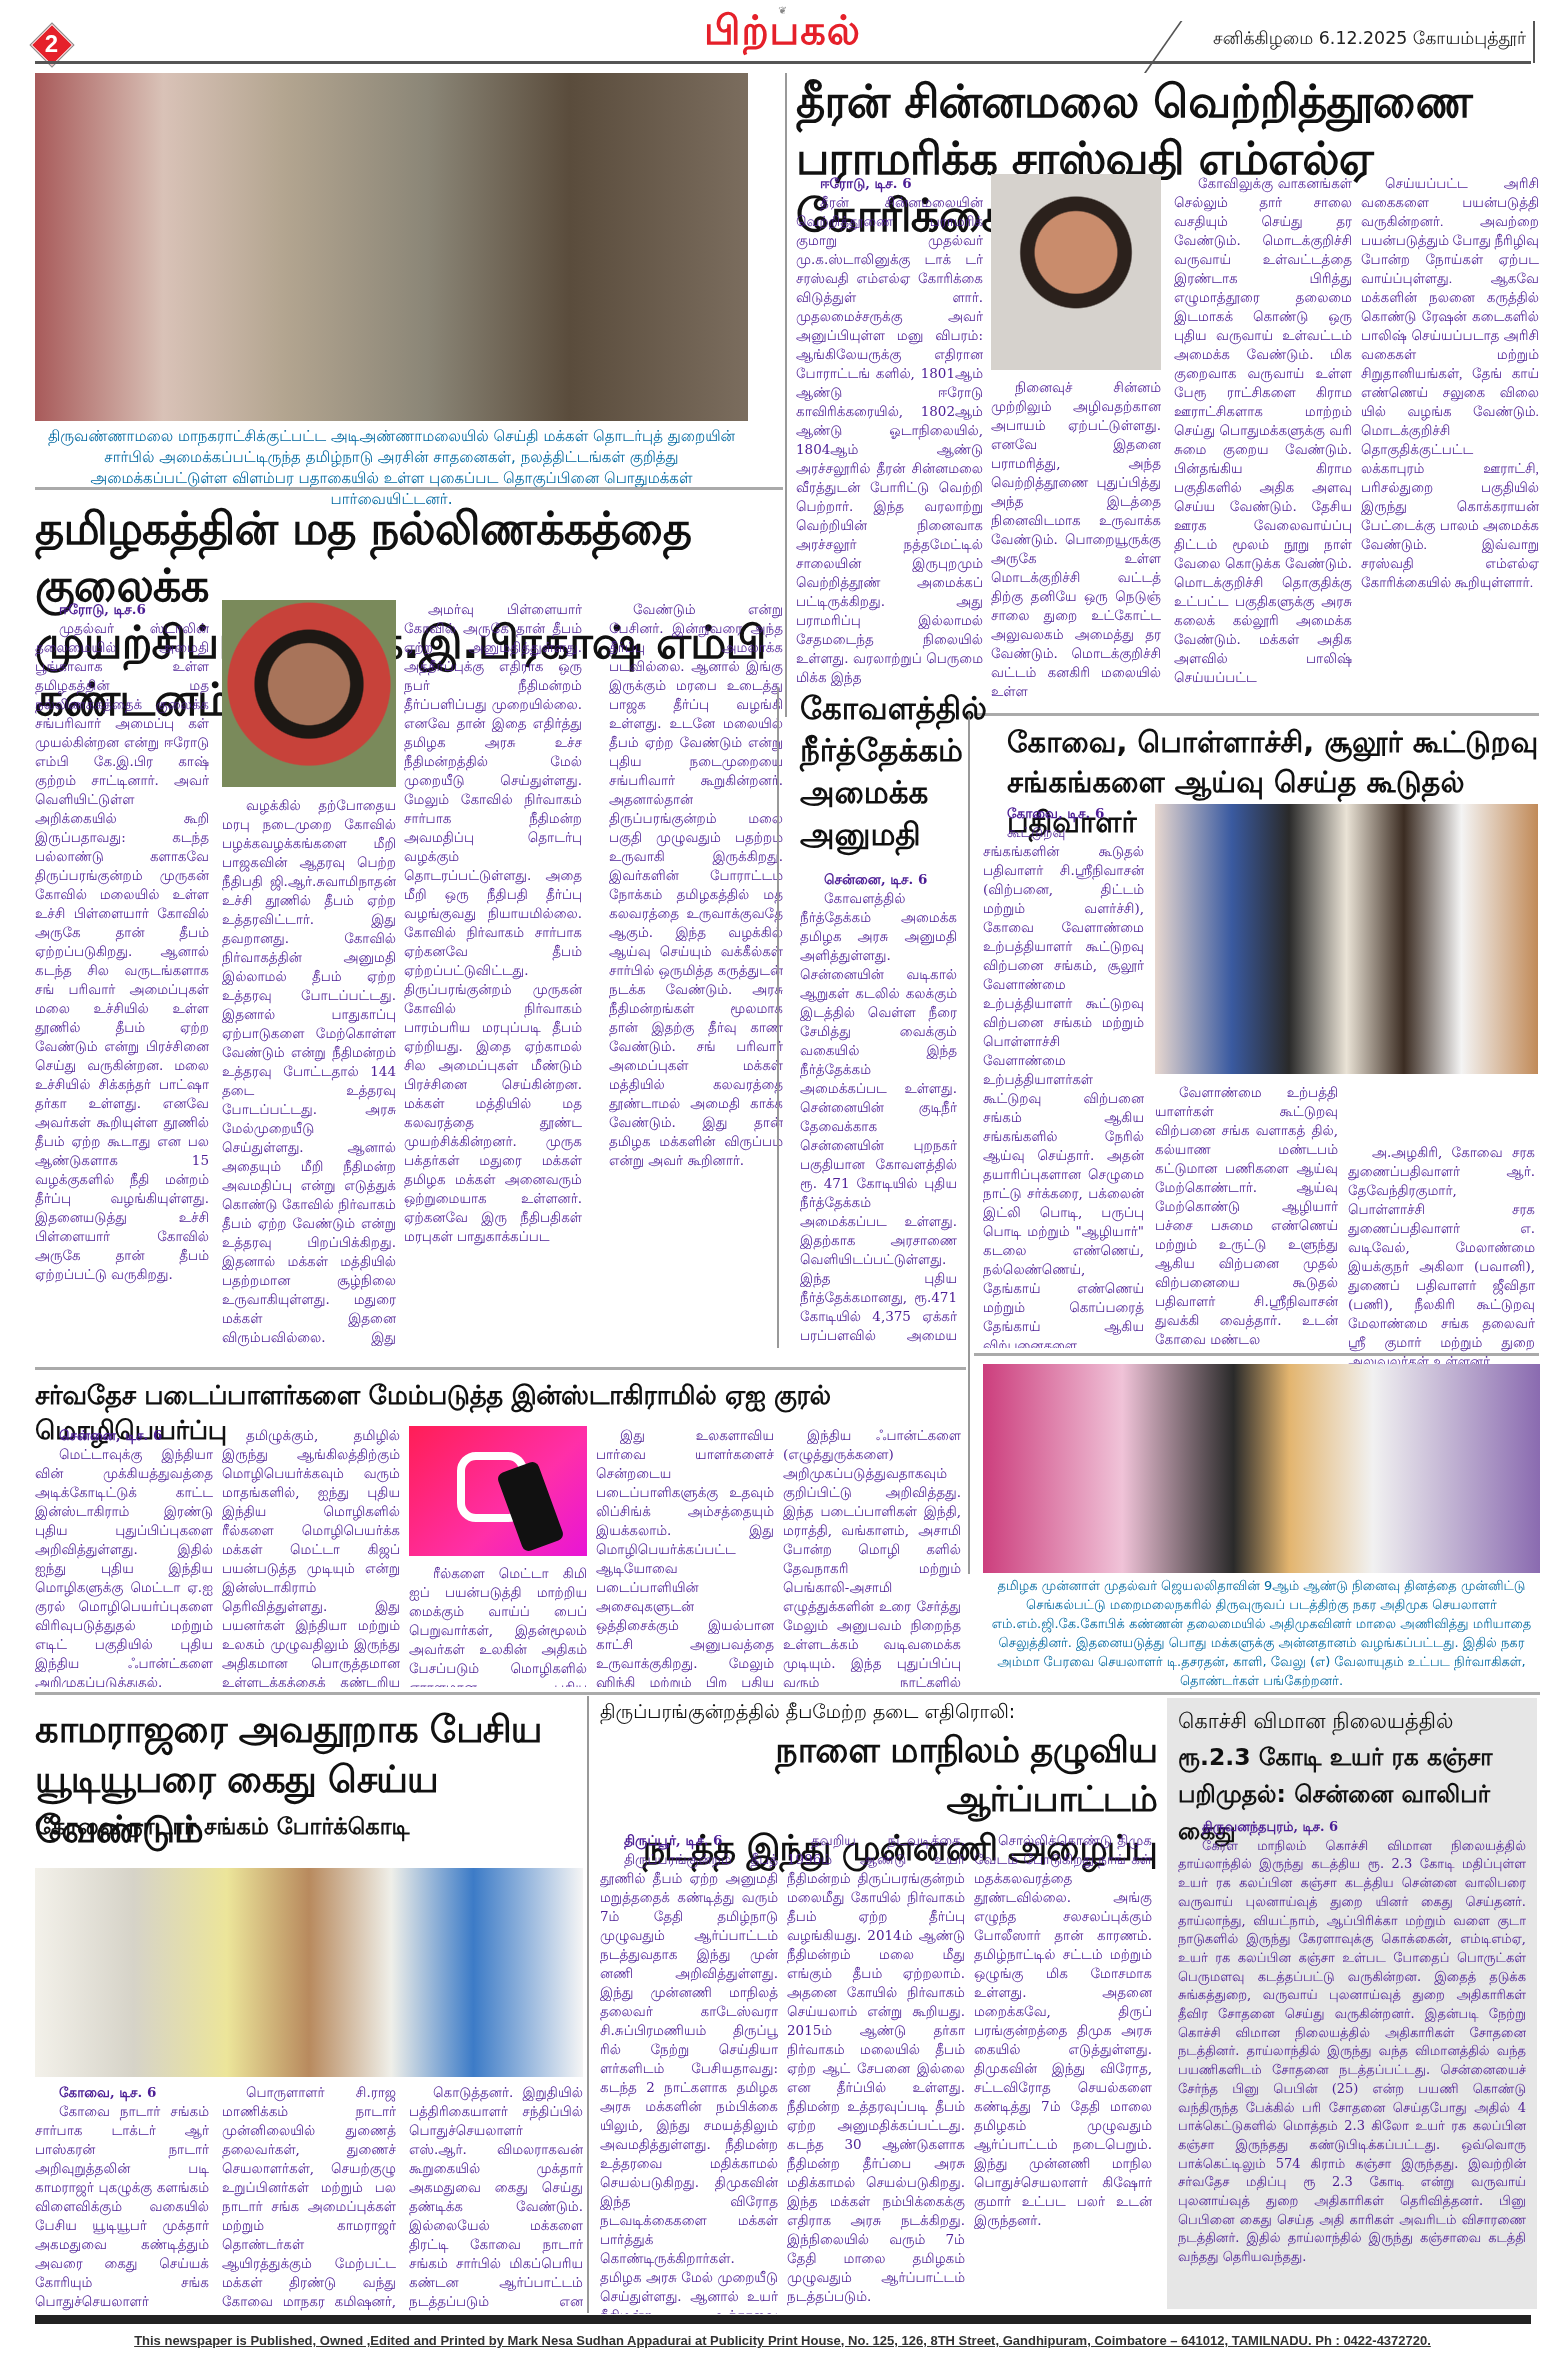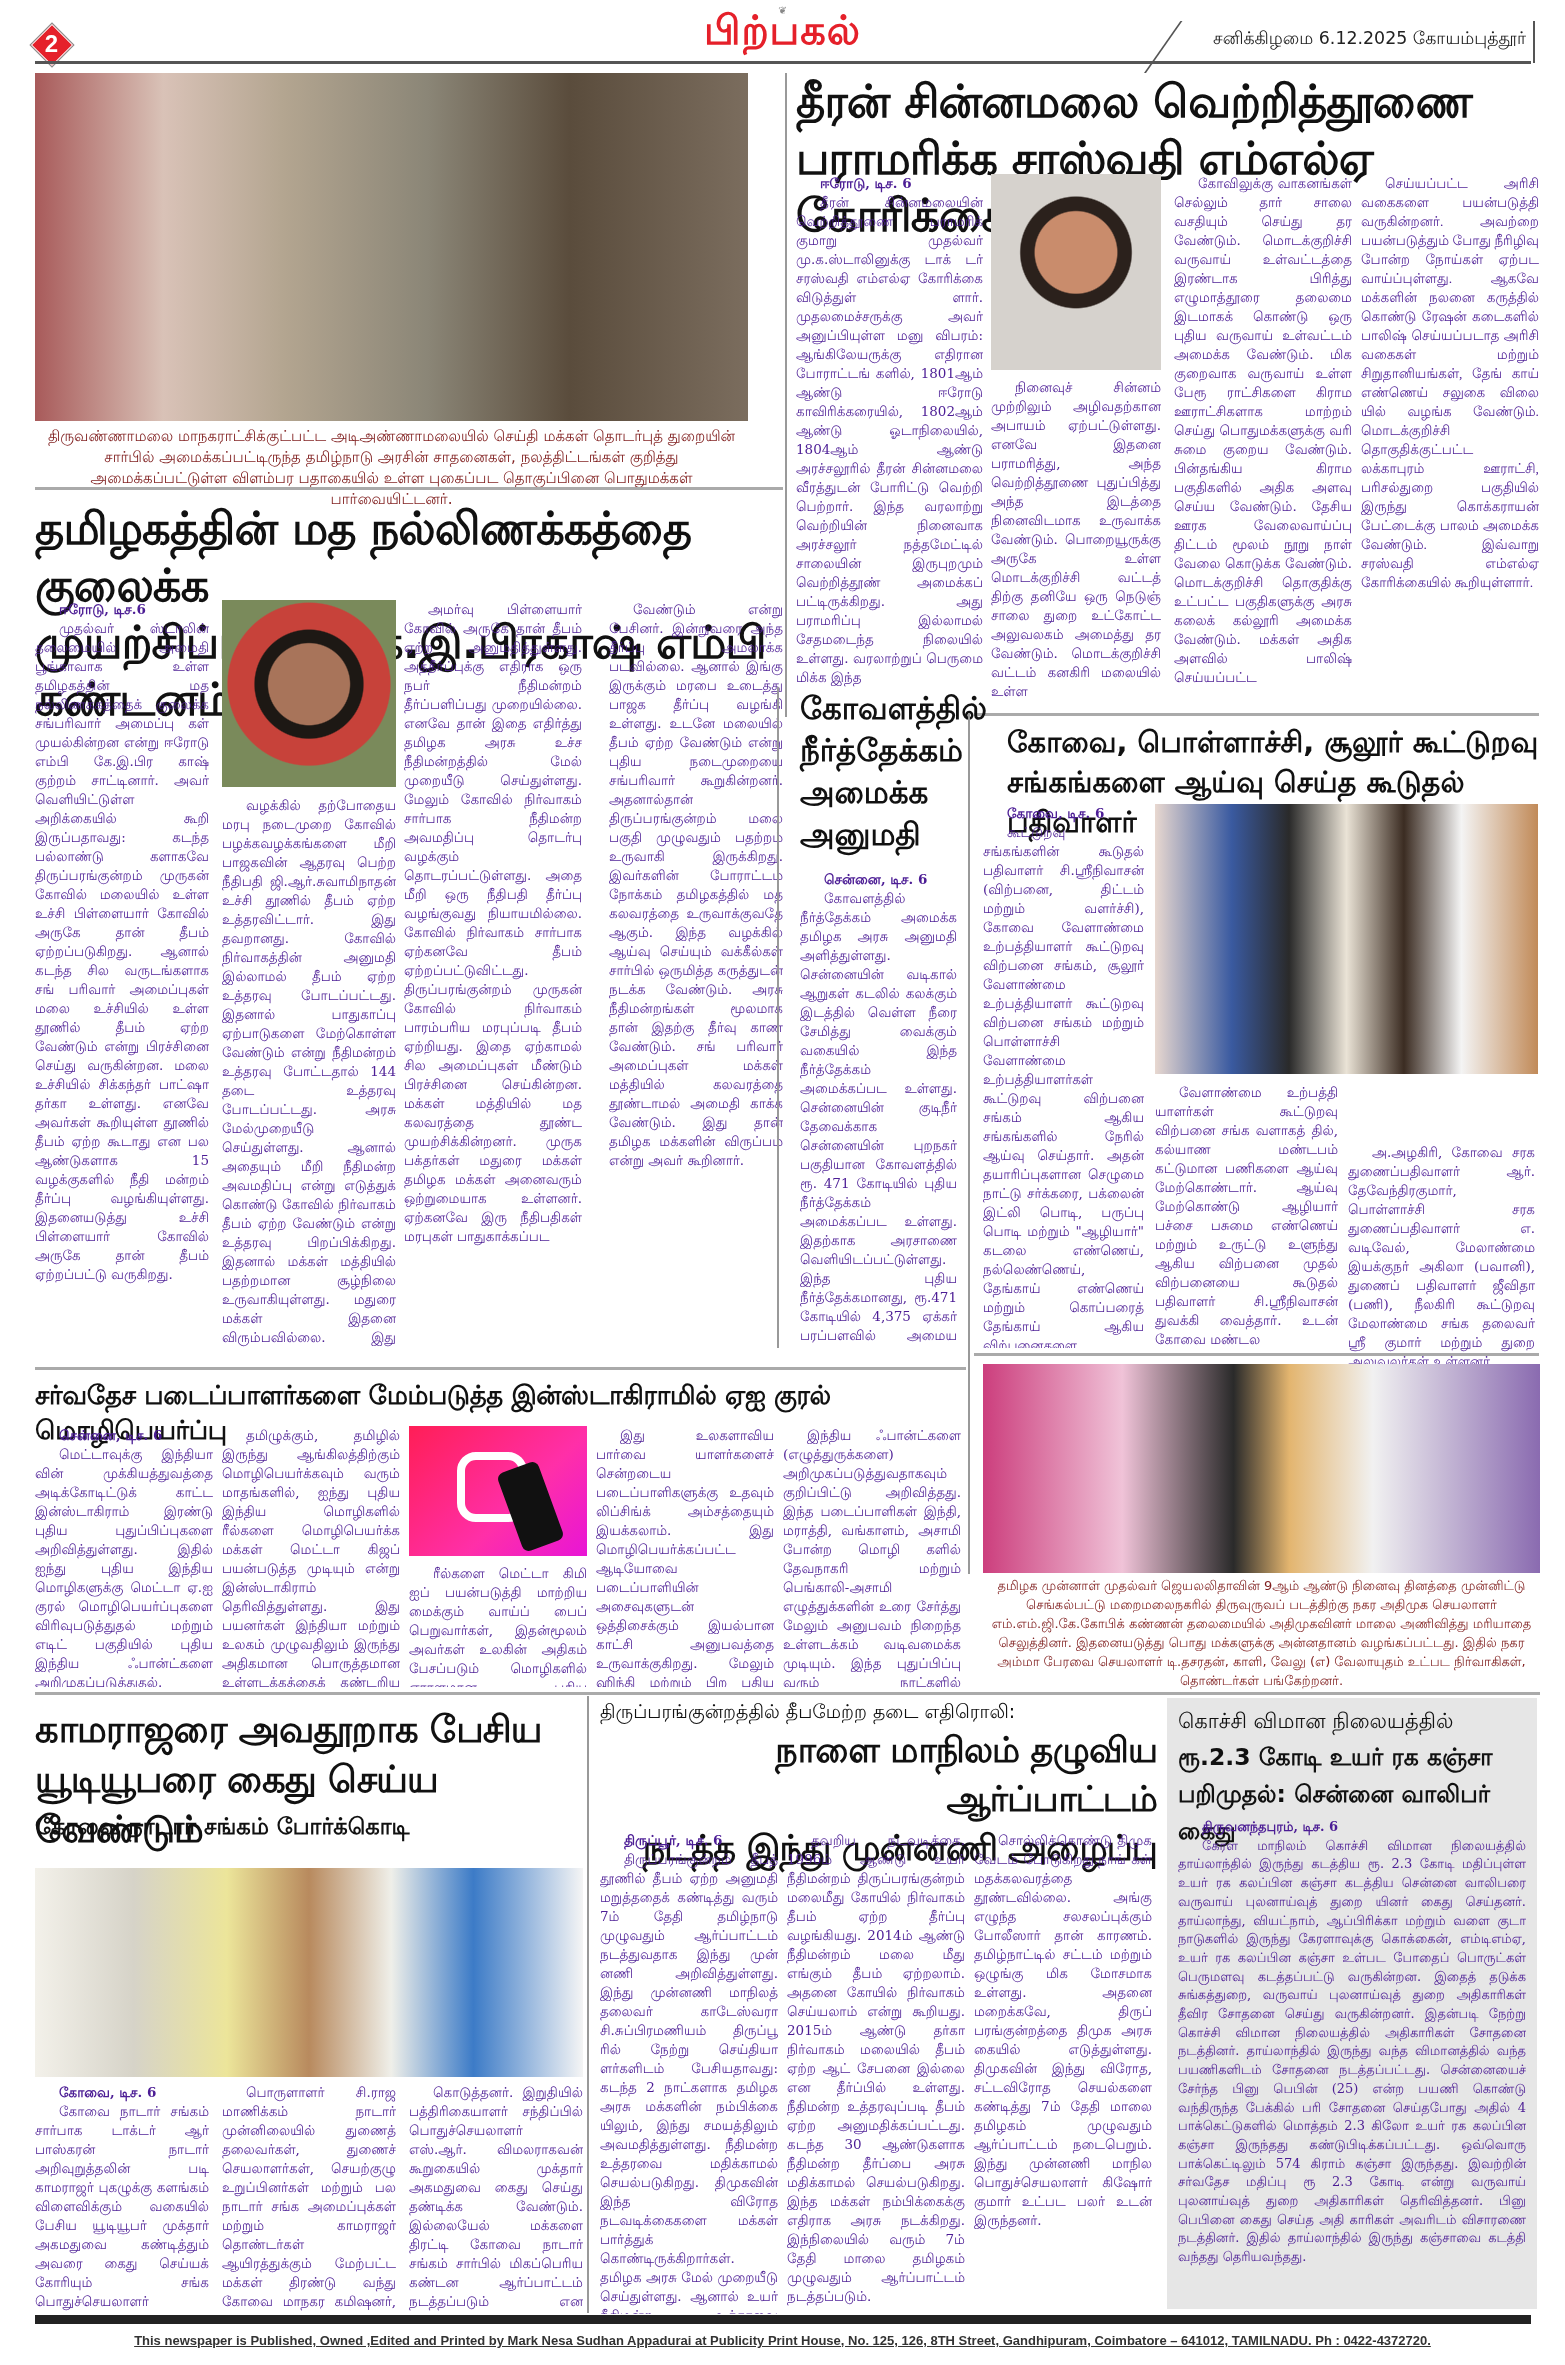--- a/index.html
+++ b/index.html
@@ -9,21 +9,21 @@
   .page-num { left: 33px; top: 22.6px; width: 33px; height: 45px; }
   .page-num .dia { width: 30px; height: 30px; background: #e5202a; border: 1.7px solid #fff; outline: 1.7px solid #888; transform: rotate(45deg); position: absolute; left: 3.5px; top: 7.8px; }
   .page-num span { position: absolute; left: 0; top: 7px; width: 37px; text-align: center; color: #fff; font: bold 24px "Liberation Sans", sans-serif; }
   .logo { left: 0; width: 1565px; top: 7px; text-align: center; color: #e5202a; font: bold 40px "DejaVu Sans", sans-serif; letter-spacing: 0.9px; }
   .logo-emblem { left: 765px; top: 3.5px; width: 35px; text-align: center; color: #888; font-size: 10.4px; }
   .date-box { left: 1144px; top: 21px; width: 391px; height: 42px; border-right: 2.6px solid #555; }
   .date-box .slant { position: absolute; left: 0; top: 0; width: 1.7px; height: 52px; background: #555; transform: skewX(-35deg); transform-origin: bottom; }
   .date-box .txt { position: absolute; right: 7px; top: 7px; font: 17.4px "DejaVu Sans", sans-serif; color: #222; }
 
   .photo { background: linear-gradient(135deg,#8a8f8a,#c9c2b6 40%,#a99680 70%,#6d6a62); }
-  .caption { font: 15px "DejaVu Sans", sans-serif; text-align: center; line-height: 21px; color: #7f1d1d; }
+  .caption { font: 15px "DejaVu Sans", sans-serif; text-align: center; line-height: 21px; color: #0369a1; }
   .headline { font: bold 45px "DejaVu Sans", sans-serif; line-height: 57px; color: #111; letter-spacing: -0.9px; }
   .headline-md { font: bold 31px "DejaVu Sans", sans-serif; line-height: 42px; color: #111; }
   .col { font: 13.5px "DejaVu Serif", serif; line-height: 19px; text-align: justify; color: #4c1d95; overflow: hidden; }
   .col p { text-indent: 24px; }
   .dateline { font-weight: bold; text-indent: 24px; }
   .rule-h { height: 2.6px; background: #aaa; }
   .rule-v { width: 1.7px; background: #999; }
   .shade { background: #e6e6e6; }
   .footer-rule { left: 35px; width: 1496px; top: 2315px; height: 8.7px; background: #222; }
   .footer { left: 0; width: 1565px; top: 2333px; text-align: center; font: bold 13px "Liberation Sans", sans-serif; color: #333; text-decoration: underline; }

